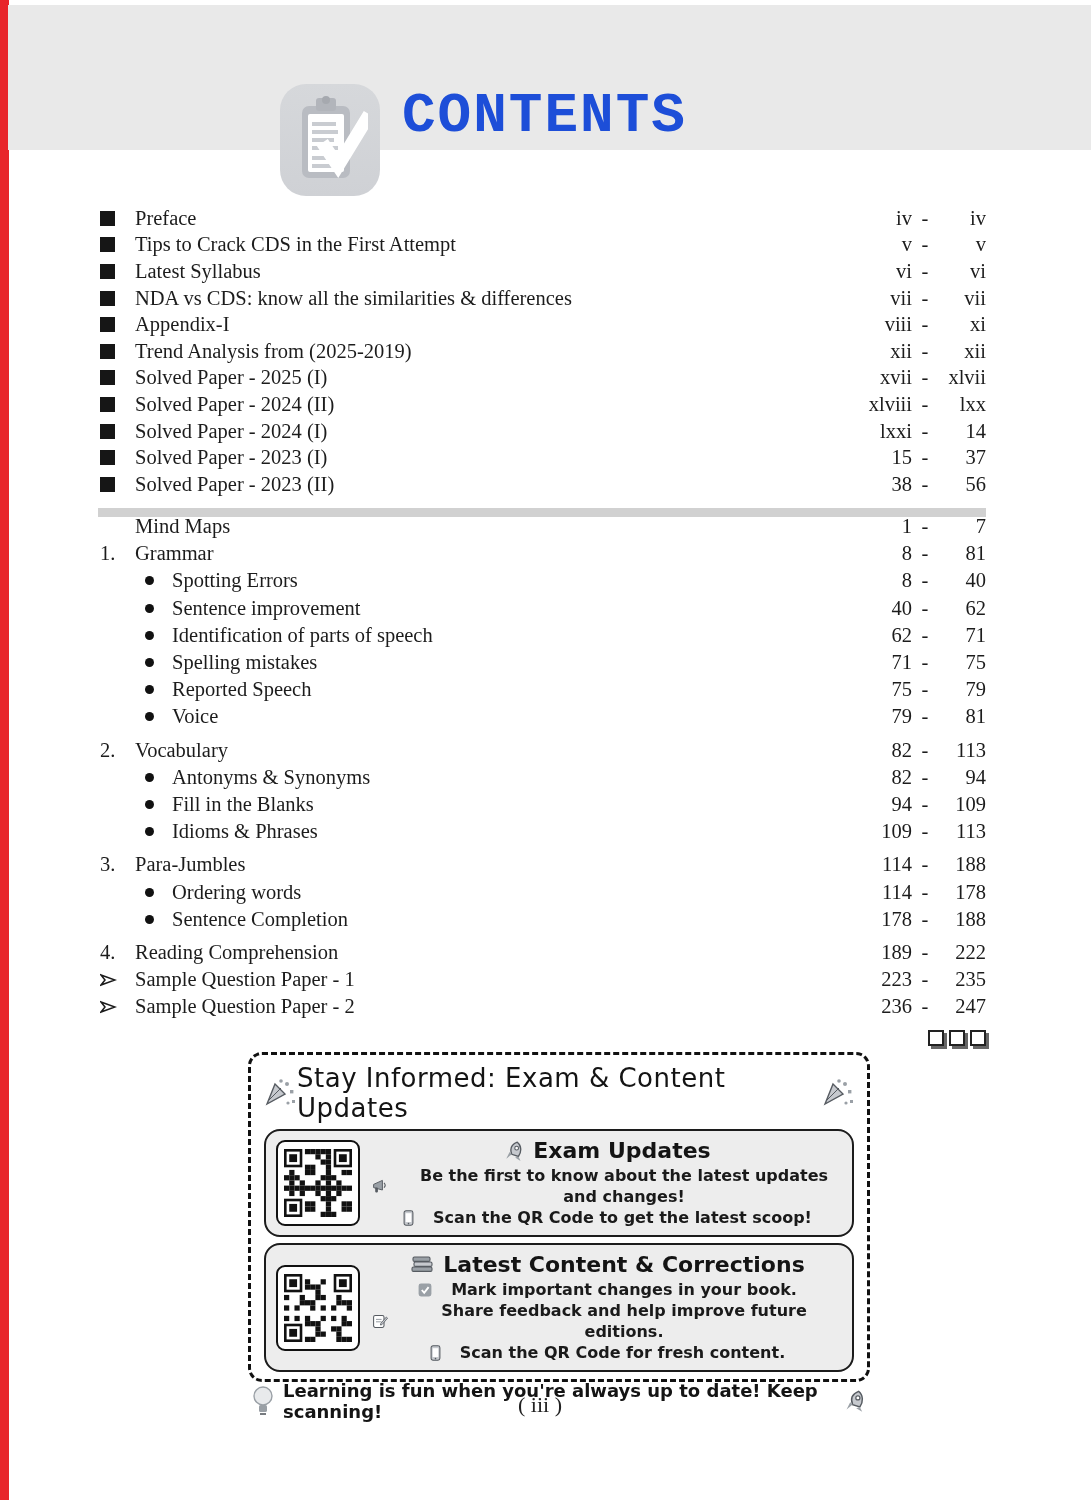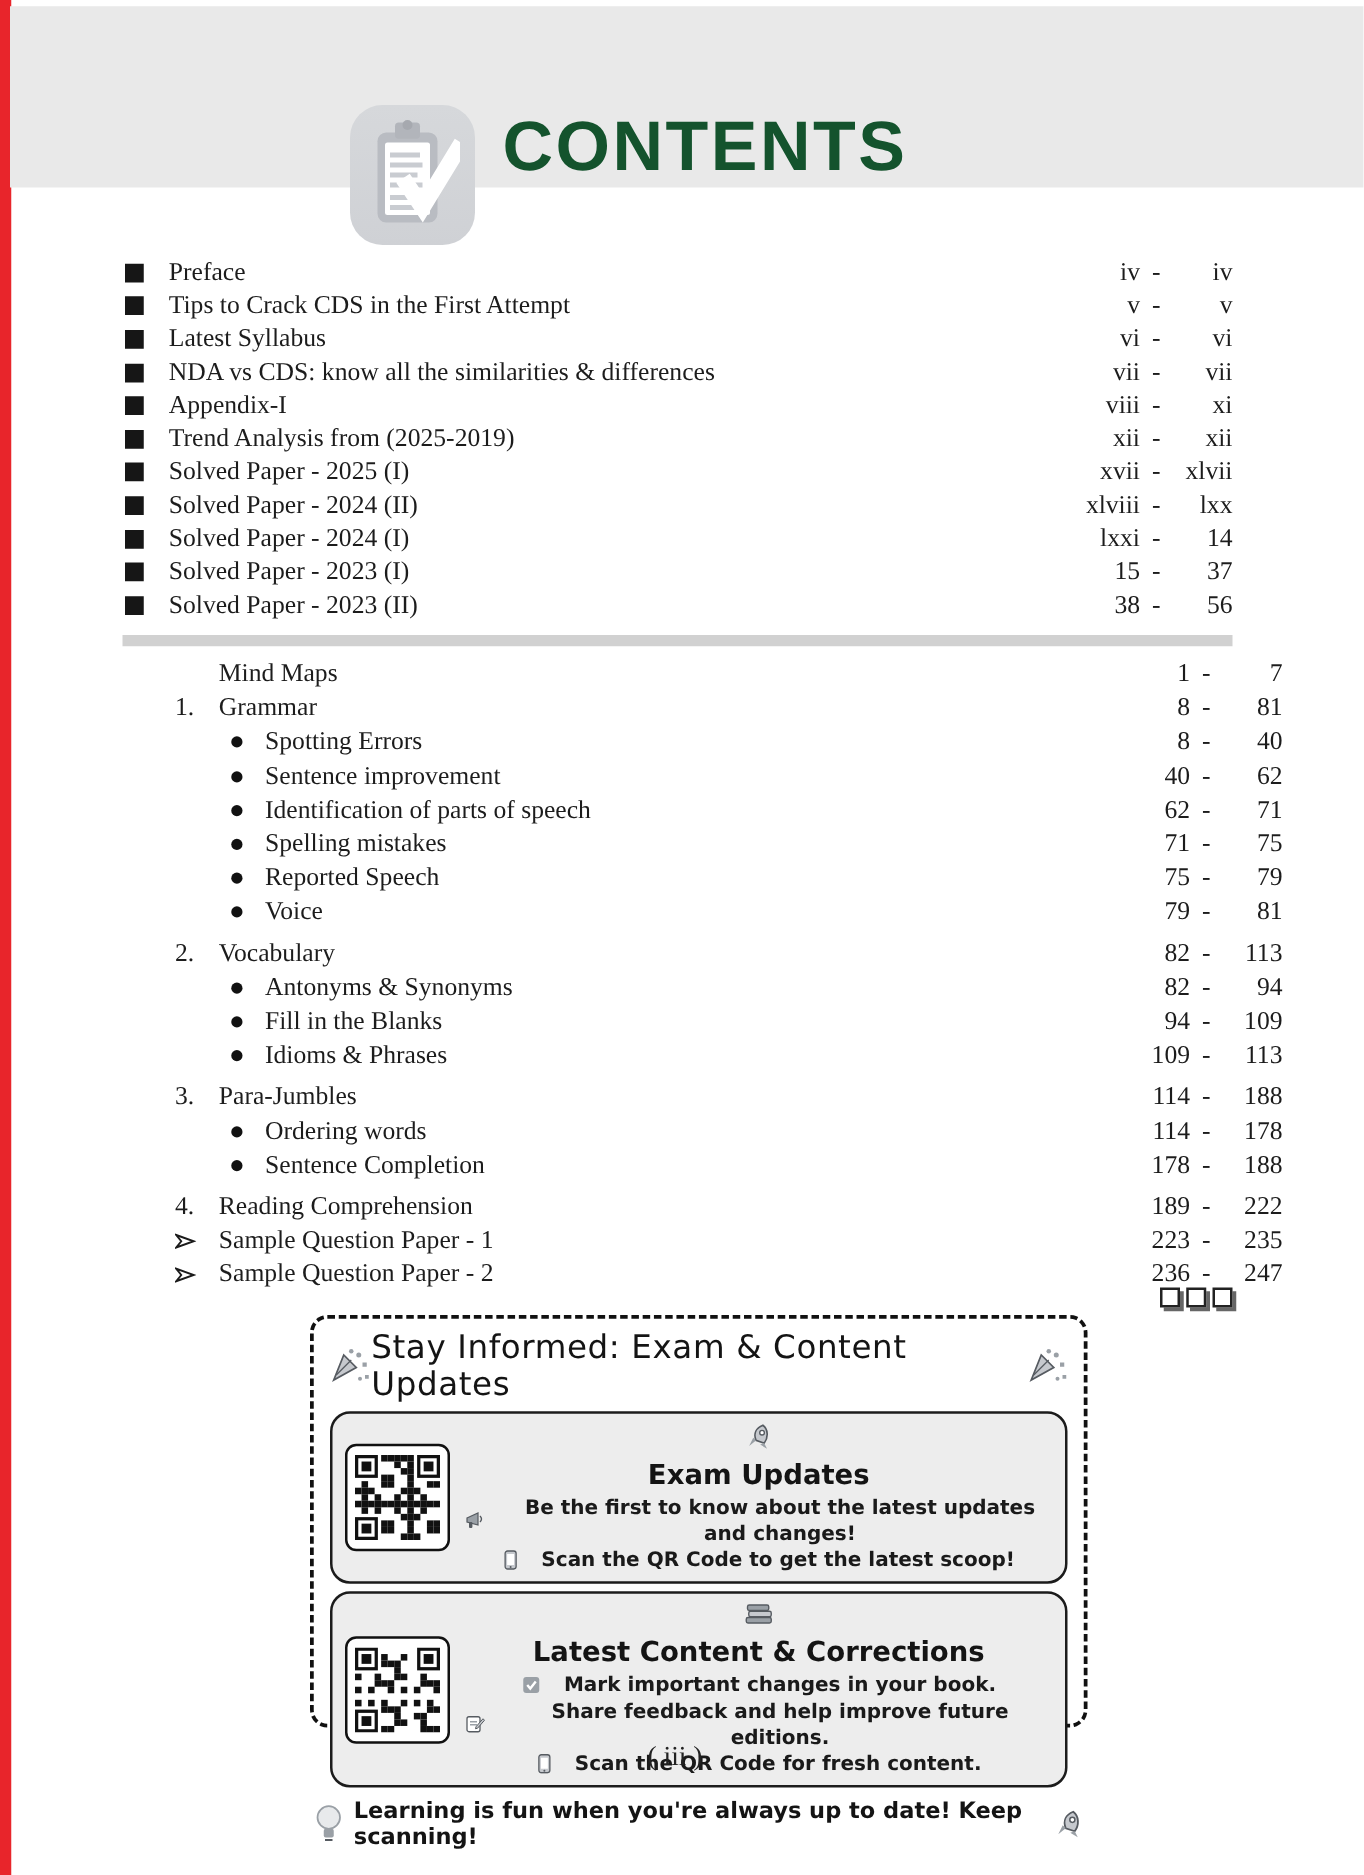--- a/index.html
+++ b/index.html
@@ -4,26 +4,26 @@
 <style>
   html,body{margin:0;padding:0;background:#fff;}
   #page{position:relative;width:1091px;height:1500px;background:#fff;overflow:hidden;
         font-family:"Liberation Serif", serif;color:#1c1c1c;}
   
   #edge{position:absolute;left:0;top:0;width:9px;height:1500px;}
   
   #band{position:absolute;left:8px;top:5px;right:0;height:145px;background:#e9e9e9;}
   #hicon{position:absolute;left:280px;top:84px;width:100px;height:112px;border-radius:26px;
          background:linear-gradient(180deg,#d6d8db,#cfd1d5);display:flex;align-items:center;justify-content:center;}
-  #title{position:absolute;left:402px;top:84px;font-family:Liberation Sans, sans-serif;
-         font-weight:800;font-size:56px;letter-spacing:2px;color:#14532d;}
+  #title{position:absolute;left:402px;top:84px;font-family:Liberation Mono, monospace;
+         font-weight:800;font-size:56px;letter-spacing:2px;color:#1d4ed8;}
   
   .list{position:absolute;left:100px;width:886px;}
   #front-list{top:205px;}
-  #toc-list{top:526px;margin-left:40px;}
+  #toc-list{top:513px;}
   .row{display:flex;align-items:center;height:26.6px;font-size:20.5px;white-space:nowrap;}
   #toc-list .row{height:27.2px;}
   .row.gap{margin-top:6px;}
   .marker{flex:0 0 35px;display:flex;align-items:center;}
   .row.dot .marker{flex-basis:72px;padding-left:45px;box-sizing:border-box;}
   .sq{width:15px;height:15px;background:#161616;display:inline-block;}
   .dotb{width:9px;height:9px;border-radius:50%;background:#111;display:inline-block;}
   .num{font-size:20.5px;}
   .lbl{flex:1;overflow:hidden;}
   .pg{text-align:right;}
@@ -39,21 +39,21 @@
            border:3px dashed #111;border-radius:14px;background:#fff;
            font-family:"DejaVu Sans","Liberation Sans",sans-serif;color:#141414;}
   #ib-titlerow{display:flex;align-items:center;justify-content:space-between;padding:8px 12px 0 12px;}
   #ib-title{font-size:26px;font-weight:400;letter-spacing:0.5px;}
   .ib-section{margin:6px 13px 0 13px;background:#ededed;border:2.5px solid #1c1c1c;border-radius:16px;
               padding:7px 10px;display:flex;align-items:center;gap:12px;}
   .qr{flex:0 0 80px;height:82px;background:#fff;border:2.5px solid #111;border-radius:9px;
       display:flex;align-items:center;justify-content:center;}
   .ib-content{flex:1;text-align:center;}
   .ib-heading{display:flex;align-items:center;justify-content:center;gap:8px;
-              font-size:22px;font-weight:800;margin-bottom:2px;flex-direction:column;}
+              font-size:22px;font-weight:800;margin-bottom:2px;}
   .ib-line{display:flex;align-items:center;justify-content:center;gap:18px;font-size:16px;
            font-weight:600;line-height:21px;color:#1a1a1a;}
   .ib-line b{font-weight:800;}
   #ib-footer{display:flex;align-items:center;justify-content:space-between;gap:8px;margin-top:8px;
              font-size:18px;font-weight:800;}
   #page-footer{position:absolute;left:0;top:1392px;width:1080px;text-align:center;font-size:22px;color:#222;}
   .ic{display:inline-flex;align-items:center;justify-content:center;}
 </style>
 </head>
 <body>

